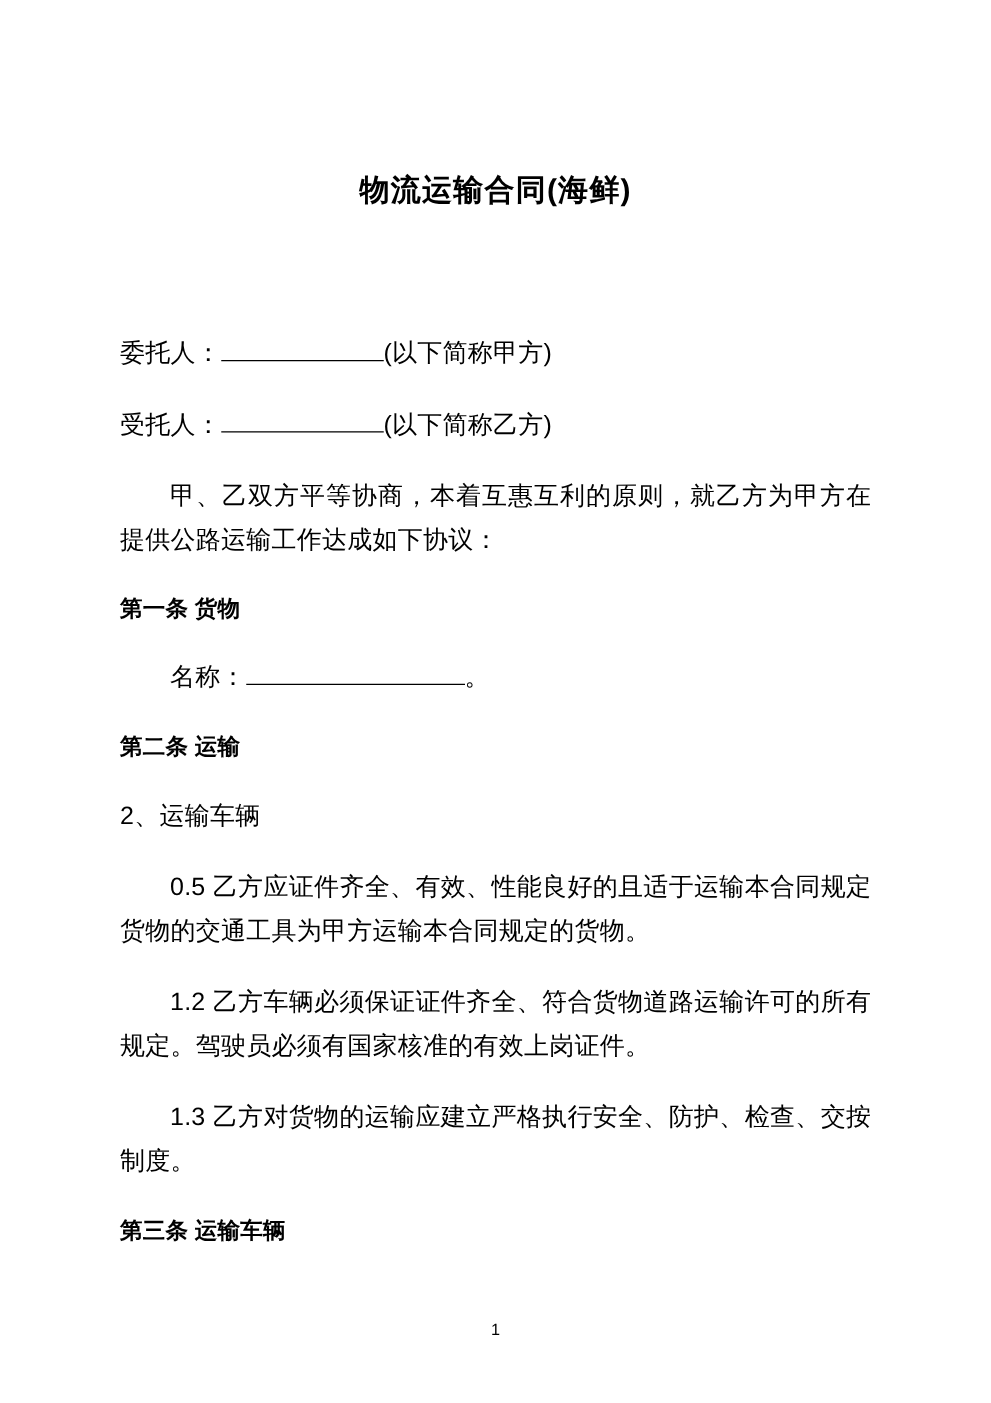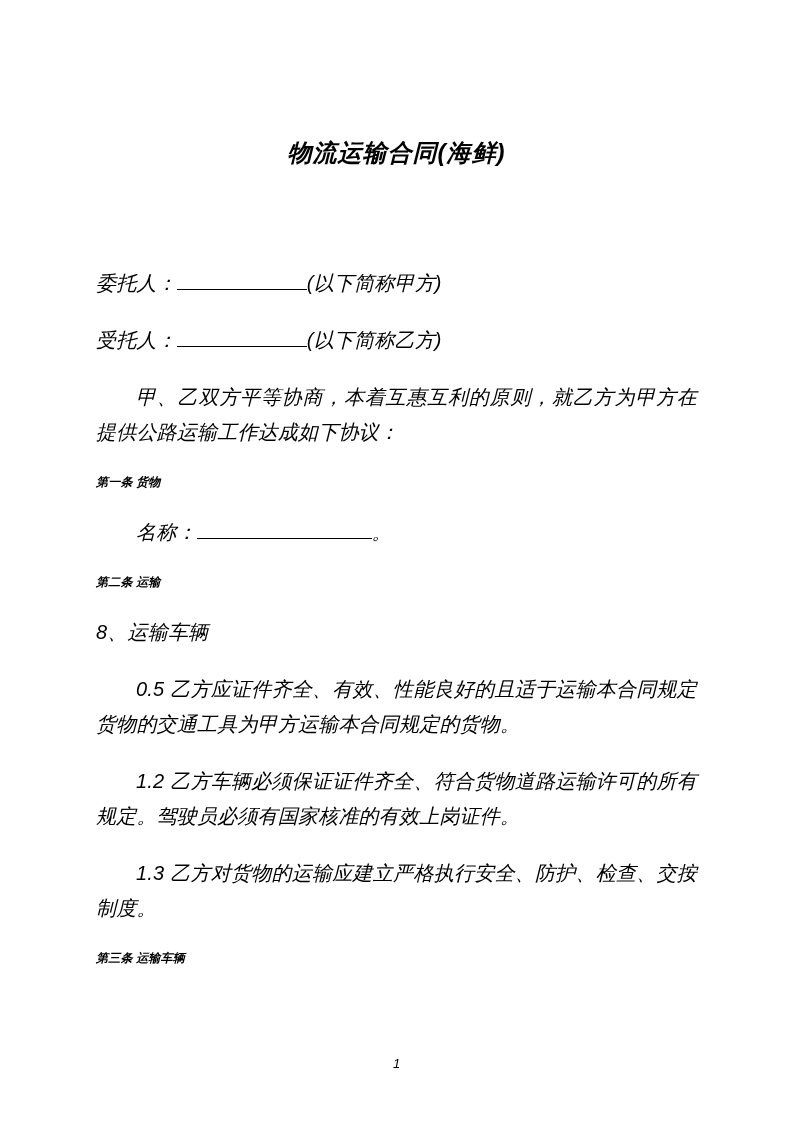--- a/index.html
+++ b/index.html
@@ -12,21 +12,20 @@
     color: #000000;
   }
   .page {
     position: relative;
     width: 793px;
     height: 1122px;
     margin: 0 auto;
     background: #ffffff;
     box-sizing: border-box;
     overflow: hidden;
-    font-style: italic;
   }
   .content {
     position: absolute;
     left: 96px;
     right: 96px;
     top: 0;
   }
   .doc-title {
     text-align: center;
     font-size: 24px;
@@ -50,21 +49,21 @@
   }
   .blank-line {
     display: inline-block;
     border-bottom: 1px solid #000;
     vertical-align: baseline;
     height: 0.95em;
   }
   .blank-short { width: 130px; }
   .blank-long { width: 175px; }
   .section-head {
-    font-size: 12px;
+    font-size: 18px;
     line-height: 1.75;
     margin: 4px 0 22px 0;
     font-weight: bold;
     letter-spacing: 0.2px;
   }
   .page-number {
     position: absolute;
     left: 0;
     right: 0;
     top: 1056px;
@@ -94,21 +93,21 @@
     <p class="para indent">甲、乙双方平等协商，本着互惠互利的原则，就乙方为甲方在提供公路运输工作达成如下协议：</p>
 
     <p class="section-head">第一条  货物</p>
 
     <p class="para indent">
       <span>名称：</span><span class="blank-line blank-long"></span><span>。</span>
     </p>
 
     <p class="section-head">第二条  运输</p>
 
-    <p class="para">8、运输车辆</p>
+    <p class="para">2、运输车辆</p>
 
     <p class="para indent">0.5 乙方应证件齐全、有效、性能良好的且适于运输本合同规定货物的交通工具为甲方运输本合同规定的货物。</p>
 
     <p class="para indent">1.2 乙方车辆必须保证证件齐全、符合货物道路运输许可的所有规定。驾驶员必须有国家核准的有效上岗证件。</p>
 
     <p class="para indent">1.3 乙方对货物的运输应建立严格执行安全、防护、检查、交按制度。</p>
 
     <p class="section-head">第三条  运输车辆</p>
 
   </div>

